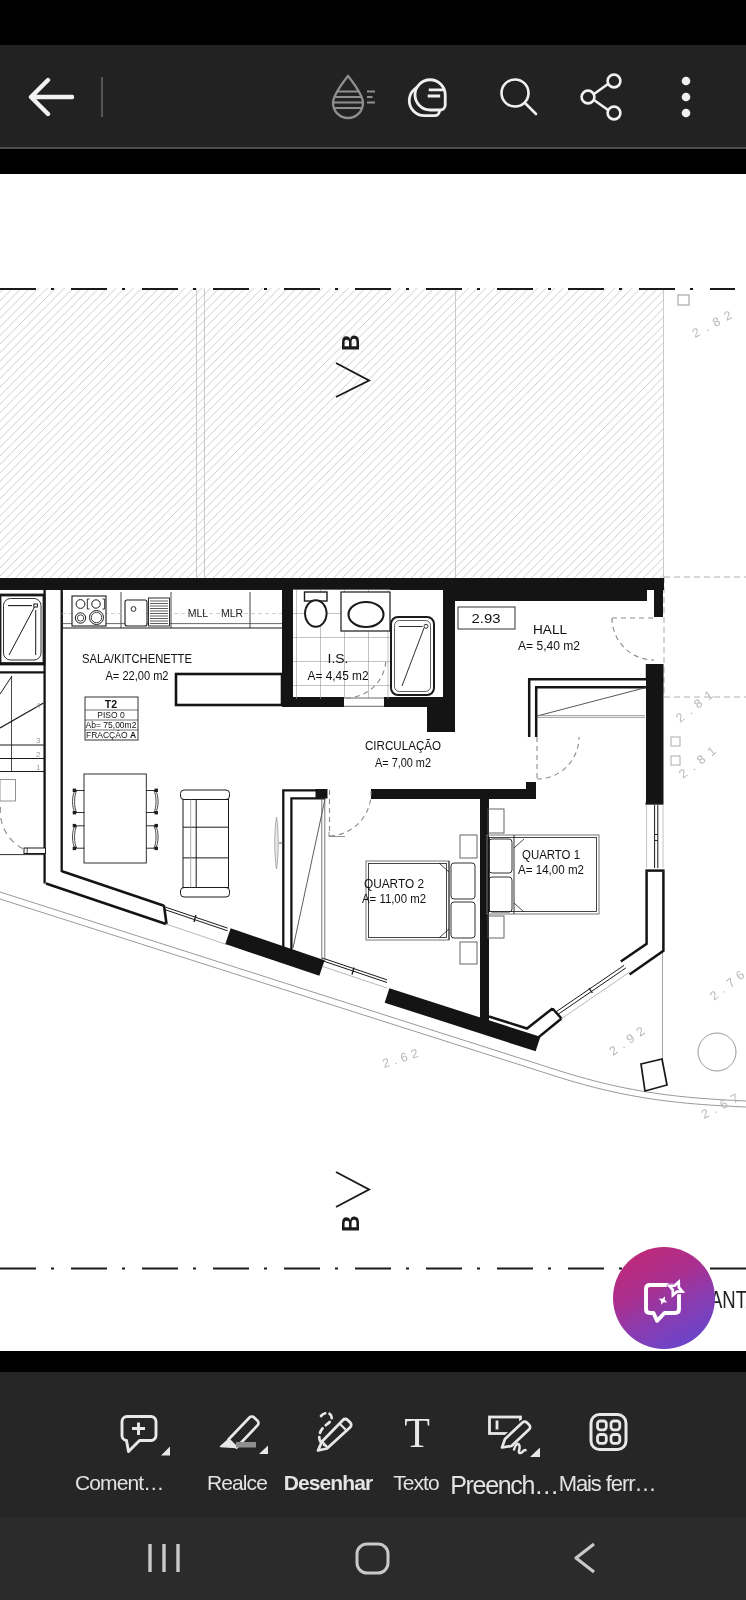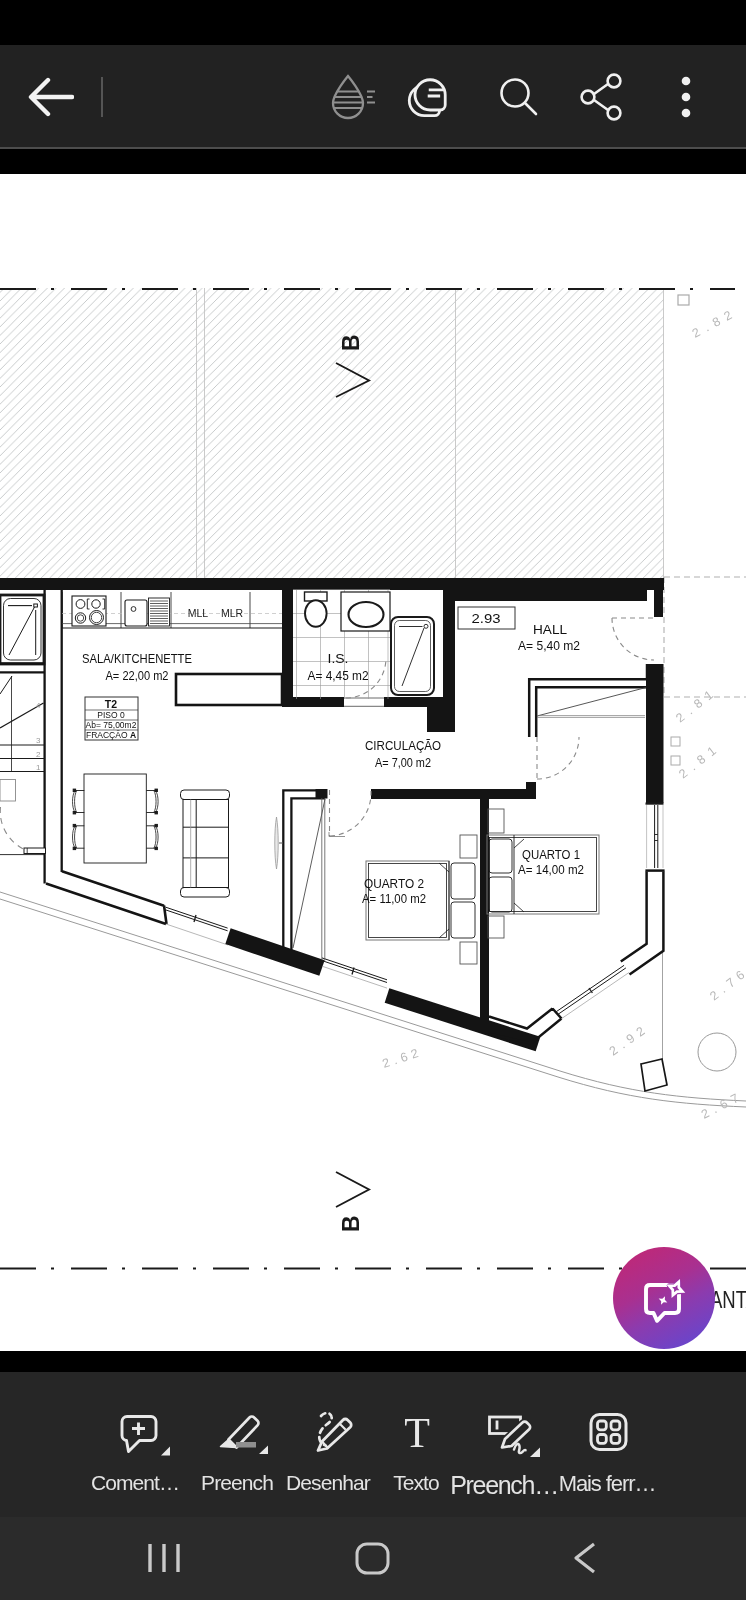--- a/index.html
+++ b/index.html
@@ -382,38 +382,38 @@
 <div class="abs" style="left:0;top:1351px;width:746px;height:21px;background:#000;"></div>
 
 <div class="abs" style="left:0;top:1372px;width:746px;height:145px;background:#262626;color:#e3e3e3;"></div>
 
 <svg class="abs" style="left:114px;top:1412px;" width="60" height="48" viewBox="0 0 60 48">
   <path d="M13,4.5 h24 a5,5 0 0 1 5,5 v14 a5,5 0 0 1 -5,5 h-11.5 l-11,11 -2,-11 a5,5 0 0 1 -4.5,-5 v-14 a5,5 0 0 1 5,-5 Z" fill="none" stroke="#e8e8e8" stroke-width="2.9" stroke-linejoin="round"></path>
   <path d="M24.5,10.5 v12.5 M18,16.5 h13" stroke="#e8e8e8" stroke-width="2.9"></path>
   <path d="M56,34.5 v9 h-9 Z" fill="#e8e8e8"></path>
 </svg>
 
-<div class="abs" style="left:75px;top:1471px;width:120px;font-size:21px;letter-spacing:-0.9px;color:#e3e3e3;text-align:center;">Coment…</div>
+<div class="abs" style="left:75px;top:1471px;width:120px;font-size:21px;letter-spacing:-0.9px;color:#e3e3e3;text-align:left;">Coment…</div>
 
 <svg class="abs" style="left:212px;top:1410px;" width="60" height="50" viewBox="0 0 60 50">
   <path d="M16.5,29.5 L37.5,7.5 a3.2,3.2 0 0 1 4.6,0 l3.4,3.3 a3.2,3.2 0 0 1 0,4.6 L24.5,37.5 Z" fill="none" stroke="#e8e8e8" stroke-width="2.7" stroke-linejoin="round"></path>
   <path d="M8.5,36.5 L16.5,29.5 L24.5,37.5 Z" fill="#e8e8e8" stroke="#e8e8e8" stroke-width="1.5" stroke-linejoin="round"></path>
   <rect x="24" y="32" width="20" height="5.5" fill="#8f8f8f"></rect>
   <path d="M56,35.5 v8.5 h-9 Z" fill="#e8e8e8"></path>
 </svg>
 
-<div class="abs" style="left:187px;top:1471px;width:100px;font-size:21px;letter-spacing:-0.9px;color:#e3e3e3;text-align:center;">Preench</div>
+<div class="abs" style="left:187px;top:1471px;width:100px;font-size:21px;letter-spacing:-0.9px;color:#e3e3e3;text-align:center;">Realce</div>
 
 <svg class="abs" style="left:305px;top:1410px;" width="52" height="50" viewBox="0 0 52 50">
   <path d="M16,6 c4,-4.5 9.5,-3.5 10.5,0.5 c1,3.5 -2,6 -5.5,8.5 c-5,4 -7.5,9 -6.5,14 c0.7,3.5 3,5.5 6,6.5" fill="none" stroke="#e8e8e8" stroke-width="2.7" stroke-linecap="round" stroke-dasharray="5 4.5"></path>
   <path d="M13,40.5 L17,31.5 L38,10 a3.2,3.2 0 0 1 4.6,0 l2.6,2.6 a3.2,3.2 0 0 1 0,4.6 L22,38.5 Z" fill="none" stroke="#e8e8e8" stroke-width="2.8" stroke-linejoin="round"></path>
   <path d="M17,31.5 l6.5,7 M34.5,13.5 l6.2,6.2" stroke="#e8e8e8" stroke-width="2.2"></path>
 </svg>
 
-<div class="abs" style="left:268px;top:1471px;width:120px;font-size:21px;letter-spacing:-0.9px;color:#e3e3e3;text-align:center;">Desenhar</div>
+<div class="abs" style="left:268px;top:1471px;width:120px;font-size:21px;letter-spacing:-0.9px;color:#e3e3e3;text-align:center;font-weight:bold;">Desenhar</div>
 
 <div class="abs" style="left:400px;top:1411px;width:34px;font-family:'Liberation Serif',serif;font-size:42px;color:#e8e8e8;text-align:center;line-height:44px;">T</div>
 
 <div class="abs" style="left:376px;top:1471px;width:80px;font-size:21px;letter-spacing:-0.9px;color:#e3e3e3;text-align:center;">Texto</div>
 
 <svg class="abs" style="left:485px;top:1413px;" width="58" height="48" viewBox="0 0 58 48">
   <rect x="4.5" y="4" width="31" height="16.5" fill="none" stroke="#e8e8e8" stroke-width="2.8"></rect>
   <path d="M12,7.5 v9" stroke="#e8e8e8" stroke-width="2.8"></path>
   <path d="M17,34.5 L20,26 L37.5,9.5 a3,3 0 0 1 4.3,0 l2.4,2.4 a3,3 0 0 1 0,4.3 L26.5,33 Z" fill="#262626" stroke="#262626" stroke-width="6" stroke-linejoin="round"></path>
   <path d="M17,34.5 L20,26 L37.5,9.5 a3,3 0 0 1 4.3,0 l2.4,2.4 a3,3 0 0 1 0,4.3 L26.5,33 Z" fill="none" stroke="#e8e8e8" stroke-width="2.7" stroke-linejoin="round"></path>

